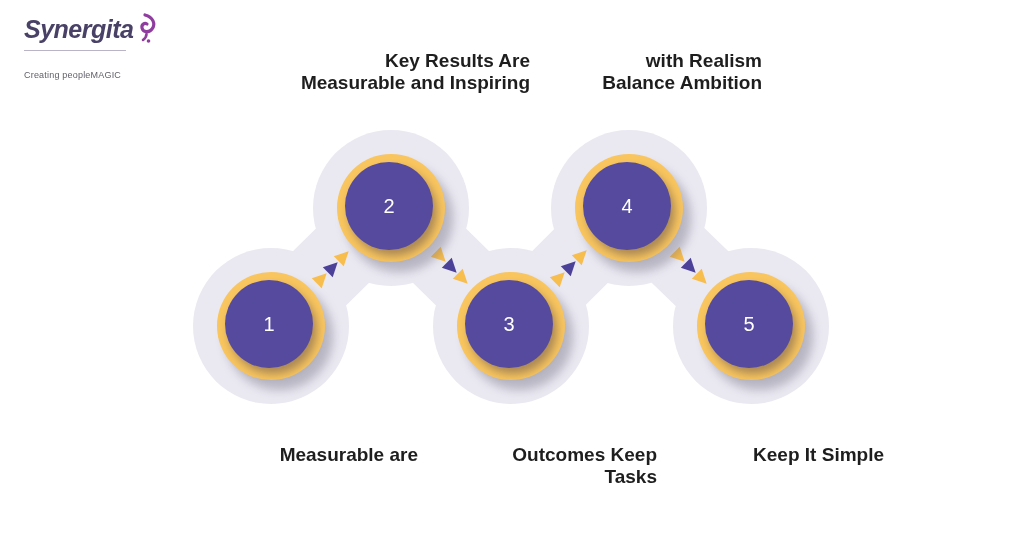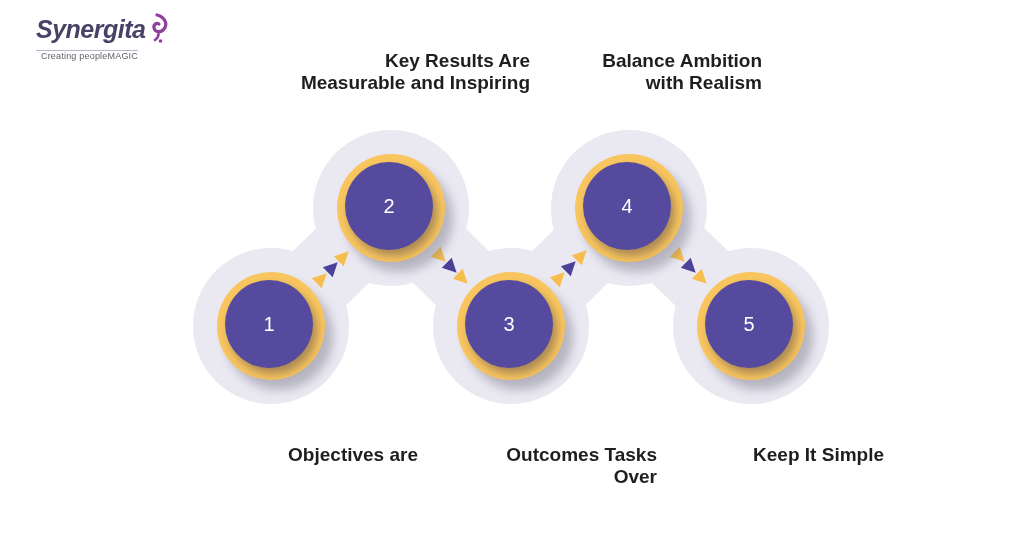--- a/index.html
+++ b/index.html
@@ -5,32 +5,32 @@
   html,body{margin:0;padding:0;}
   body{
     width:1024px;height:536px;position:relative;overflow:hidden;
     background:var(--c-background,#fff);
     font-family:"Liberation Sans",sans-serif;
   }
   .stage{position:absolute;inset:0;}
   svg.diagram{position:absolute;left:0;top:0;}
 
   
-  .logo{position:absolute;left:36px;top:14px;width:104px;}
+  .logo{position:absolute;left:24px;top:14px;width:104px;}
   .logo-row{display:flex;align-items:flex-start;}
   .logo-word{
     font-family:"Liberation Sans",sans-serif;
     font-style:italic;font-weight:600;font-size:25px;letter-spacing:-0.5px;
     color:var(--c-logo_text,#494166);line-height:30px;
   }
   .logo-icon{margin-left:1px;margin-top:-2px;}
   .logo-divider{height:1px;background:#b9b5c6;margin-top:2px;width:102px;}
   .logo-tagline{
-    margin-top:0;font-size:9px;letter-spacing:0.2px;
-    color:var(--c-tagline_text,#5f5f68);text-align:right;width:102px;
+    margin-top:19px;font-size:9px;letter-spacing:0.2px;
+    color:var(--c-tagline_text,#5f5f68);text-align:left;width:102px;
   }
 
   
   .node{position:absolute;width:108px;height:108px;}
   .ring{
     width:108px;height:108px;border-radius:50%;
     background:var(--c-ring,#F8C55E);
     box-shadow:8px 10px 10px rgba(108,108,124,0.40);
     position:relative;
   }
@@ -106,33 +106,33 @@
           <path d="M12.5 22 C12.5 24.5 11 26.5 9 28" fill="none" stroke-width="2.6" stroke-linecap="round" style="stroke:var(--c-logo_icon)"></path>
           <circle cx="14.5" cy="29" r="1.8" style="fill:var(--c-logo_icon)"></circle>
         </svg>
       </span>
     </div>
     <div class="logo-divider"></div>
     <div class="logo-tagline">Creating peopleMAGIC</div>
   </div>
 
   <div class="step-label lbl-1">
-    <span>Objectives are</span>
+    <span>Measurable are</span>
   </div>
   <div class="step-label lbl-2">
     <span>Key Results Are</span>
     <span>Measurable and Inspiring</span>
   </div>
   <div class="step-label lbl-3">
-    <span>Outcomes Tasks</span>
-    <span>Over</span>
+    <span>Outcomes Keep</span>
+    <span>Tasks</span>
   </div>
   <div class="step-label lbl-4">
+    <span>with Realism</span>
     <span>Balance Ambition</span>
-    <span>with Realism</span>
   </div>
   <div class="step-label lbl-5">
     <span>Keep It Simple</span>
   </div>
 
   <div class="node n1">
     <div class="ring">
       <div class="inner">
         <span class="num">1</span>
       </div>

